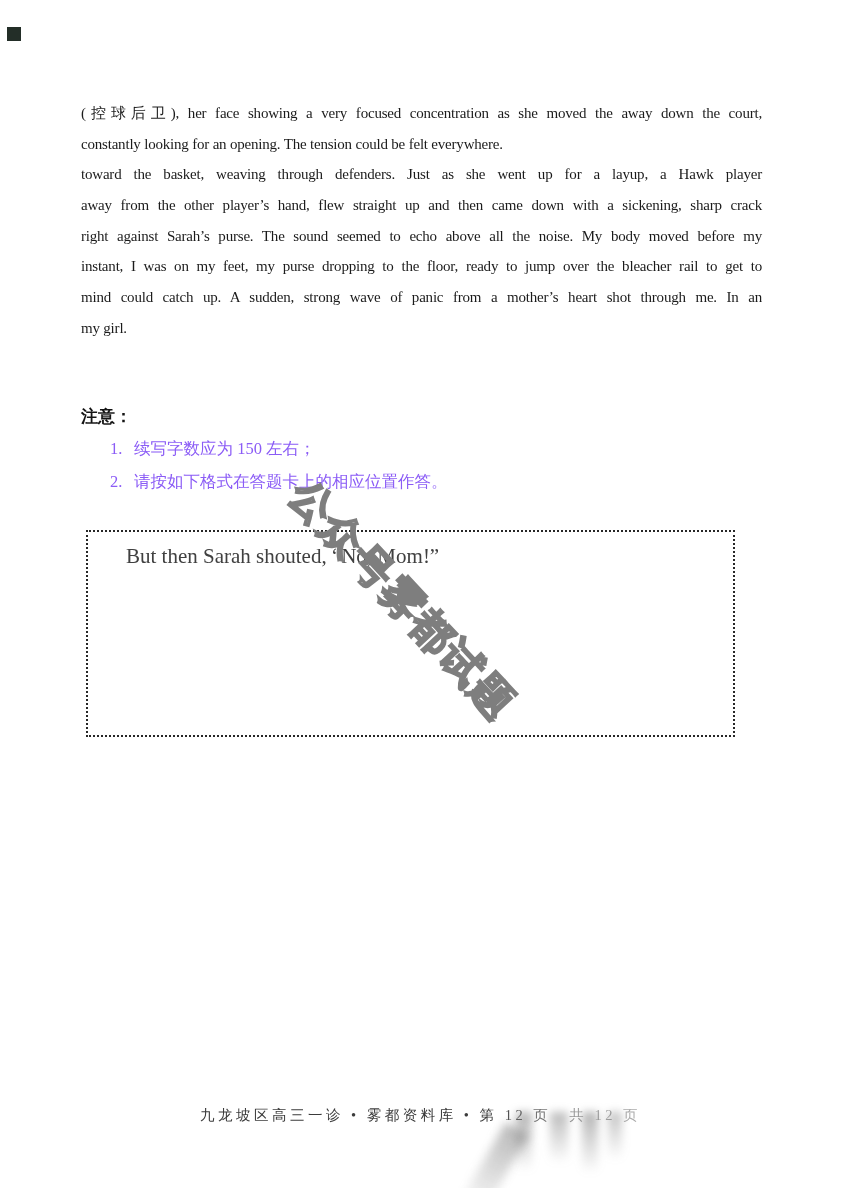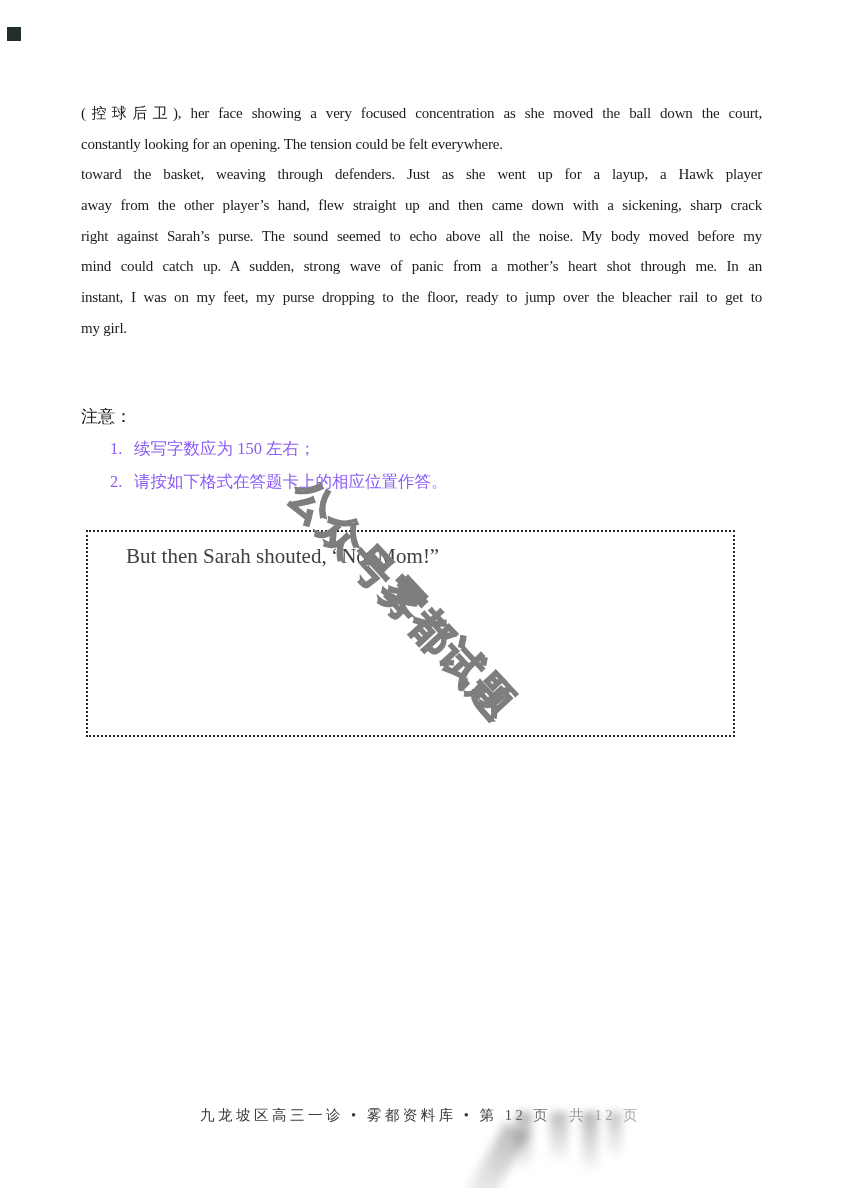--- a/index.html
+++ b/index.html
@@ -27,21 +27,21 @@
   .pline{
     height:30.7px;line-height:30.7px;white-space:nowrap;
     overflow:visible;
   }
   .pline.just{white-space:normal;text-align:justify;text-align-last:justify;}
   .pline.indent{text-indent:28px;}
 
   
   .notice-label{
     position:absolute;left:81px;top:405px;
-    font-size:17px;font-weight:normal;
+    font-size:17px;font-weight:bold;
     font-family:"Liberation Sans","DejaVu Sans",sans-serif;
     color:#141414;
   }
   .notice-item{
     position:absolute;left:110px;width:560px;height:24px;line-height:24px;
     font-size:16.5px;color:#8b5cf6;white-space:nowrap;
   }
   .notice-item .num{display:inline-block;width:24px;}
   .notice-item-1{top:437px;}
   .notice-item-2{top:470px;font-family:Liberation Serif, serif;}
@@ -103,27 +103,27 @@
   }
 </style>
 </head>
 <body>
 
 <div class="page">
 
   <div class="corner-square"></div>
 
   <div class="passage">
-    <div class="pline just">(控球后卫), her face showing a very focused concentration as she moved the ball down the court,</div>
+    <div class="pline just">(控球后卫), her face showing a very focused concentration as she moved the away down the court,</div>
     <div class="pline">constantly looking for an opening. The tension could be felt everywhere.</div>
     <div class="pline just">toward the basket, weaving through defenders. Just as she went up for a layup, a Hawk player</div>
     <div class="pline just">away from the other player’s hand, flew straight up and then came down with a sickening, sharp crack</div>
     <div class="pline just">right against Sarah’s purse. The sound seemed to echo above all the noise. My body moved before my</div>
+    <div class="pline just">instant, I was on my feet, my purse dropping to the floor, ready to jump over the bleacher rail to get to</div>
     <div class="pline just">mind could catch up. A sudden, strong wave of panic from a mother’s heart shot through me. In an</div>
-    <div class="pline just">instant, I was on my feet, my purse dropping to the floor, ready to jump over the bleacher rail to get to</div>
     <div class="pline">my girl.</div>
   </div>
 
   <div class="notice-label">注意：</div>
 
   <div class="notice-item notice-item-1">
     <span class="num">1.</span><span>续写字数应为 150 左右；</span>
   </div>
   <div class="notice-item notice-item-2">
     <span class="num">2.</span><span>请按如下格式在答题卡上的相应位置作答。</span>

